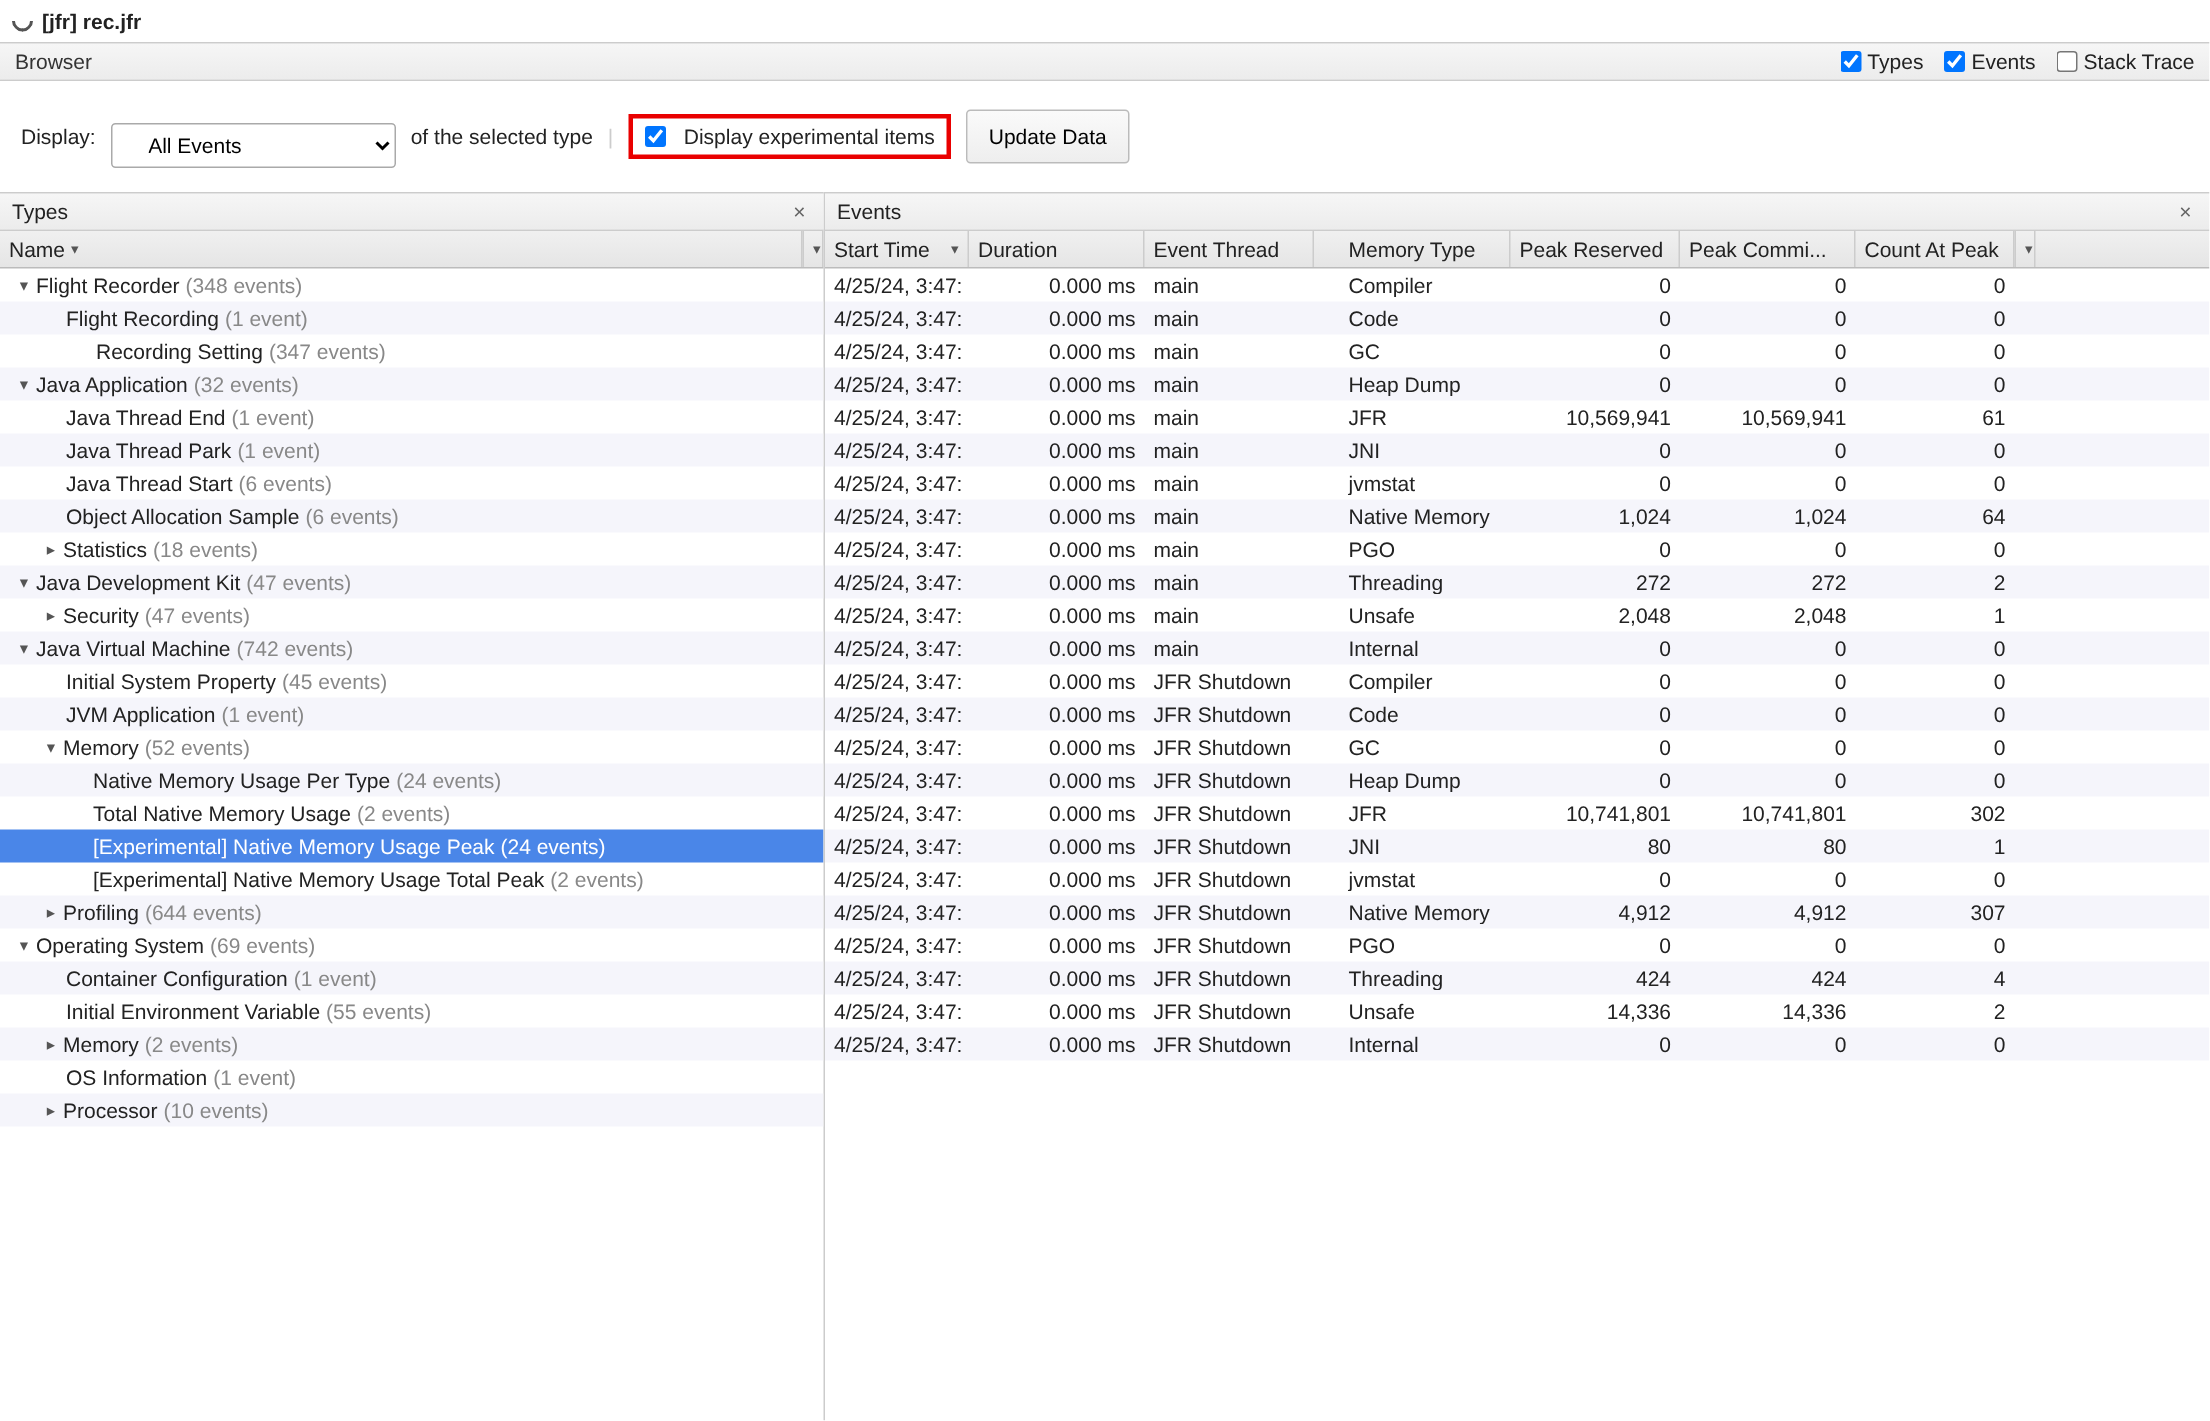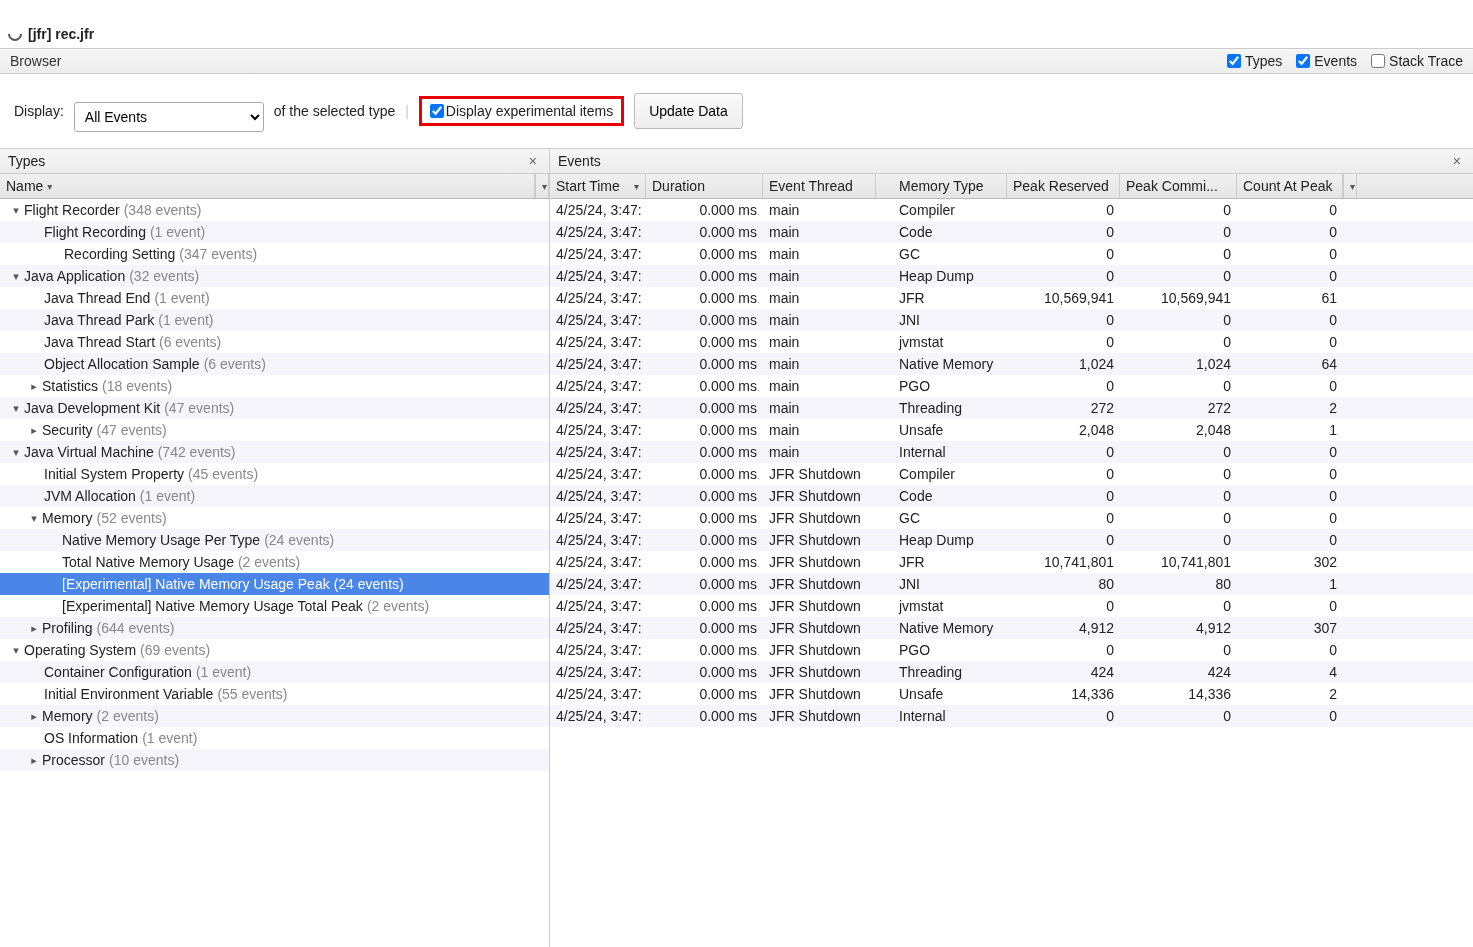--- a/index.html
+++ b/index.html
@@ -1,27 +1,27 @@
 <!DOCTYPE html>
 <html><head>
 <meta charset="utf-8">
 <style>
 * { margin: 0; padding: 0; box-sizing: border-box; font-family: Arial, Helvetica, sans-serif; font-size: 14px; }
 body { background: #fff; color: #222; }
 .window { display: flex; flex-direction: column; height: 947px; width: 1473px; }
-.titlebar { display: flex; align-items: center; padding: 6px 8px; font-weight: bold; font-size: 16px; margin-top: 20px; }
+.titlebar { display: flex; align-items: center; padding: 6px 8px; font-weight: bold; font-size: 16px; }
 .titlebar .icon { width: 14px; height: 14px; border: 2px solid #555; border-radius: 50%; margin-right: 6px; border-left-color: transparent; border-top-color: transparent; transform: rotate(45deg); }
 .browserbar { display: flex; align-items: center; justify-content: space-between; background: linear-gradient(#f6f6f6,#ececec); border-top: 1px solid #ccc; border-bottom: 1px solid #ccc; padding: 4px 10px; }
 .browserbar .label { color: #333; }
 .browserbar .opts { display: flex; gap: 14px; }
 .chk { display: flex; align-items: center; gap: 4px; }
 .chk input { width: 14px; height: 14px; }
 .toolbar { display: flex; align-items: center; gap: 10px; padding: 16px 14px; }
-.toolbar select { height: 30px; width: 190px; border: 1px solid #aaa; border-radius: 3px; background: #fff; padding: 0 6px; margin-top: 12px; }
-.hl-box { border: 3px solid #e90000; padding: 4px 8px; display: flex; gap: 2px; }
+.toolbar select { height: 30px; width: 190px; border: 1px solid #aaa; border-radius: 3px; background: #fff; padding: 0 20px; margin-top: 12px; }
+.hl-box { border: 3px solid #e90000; padding: 4px 8px; display: flex; gap: 12px; }
 .toolbar button { height: 36px; padding: 0 14px; background: linear-gradient(#fafafa,#eee); border: 1px solid #bbb; border-radius: 3px; }
 .panes { display: flex; flex: 1; min-height: 0; }
 .pane-left { width: 550px; display: flex; flex-direction: column; border-right: 1px solid #ccc; }
 .pane-right { flex: 1; display: flex; flex-direction: column; }
 .pane-head { display: flex; align-items: center; justify-content: space-between; background: linear-gradient(#f6f6f6,#ececec); border-top: 1px solid #ccc; border-bottom: 1px solid #ccc; padding: 4px 8px; }
 .close { color: #666; cursor: pointer; padding: 0 4px; }
 .colhead { display: flex; background: linear-gradient(#f0f0f0,#e5e5e5); border-bottom: 1px solid #bbb; }
 .colhead > div { padding: 4px 6px; border-right: 1px solid #ccc; display: flex; align-items: center; gap: 4px; }
 .tree-wrap { flex: 1; overflow-y: auto; overflow-x: hidden; position: relative; }
 .tree-wrap::-webkit-scrollbar, .table-body::-webkit-scrollbar { width: 12px; }
@@ -155,21 +155,21 @@
           <div class="row b alt" style="padding-left: 10px;">
             <span class="tw">▾</span>
             <span class="n">Java Virtual Machine</span>
             <span class="c">(742 events)</span>
           </div>
           <div class="row" style="padding-left: 44px;">
             <span class="n">Initial System Property</span>
             <span class="c">(45 events)</span>
           </div>
           <div class="row alt" style="padding-left: 44px;">
-            <span class="n">JVM Allocation</span>
+            <span class="n">JVM Application</span>
             <span class="c">(1 event)</span>
           </div>
           <div class="row b" style="padding-left: 28px;">
             <span class="tw">▾</span>
             <span class="n">Memory</span>
             <span class="c">(52 events)</span>
           </div>
           <div class="row alt" style="padding-left: 62px;">
             <span class="n">Native Memory Usage Per Type</span>
             <span class="c">(24 events)</span>

